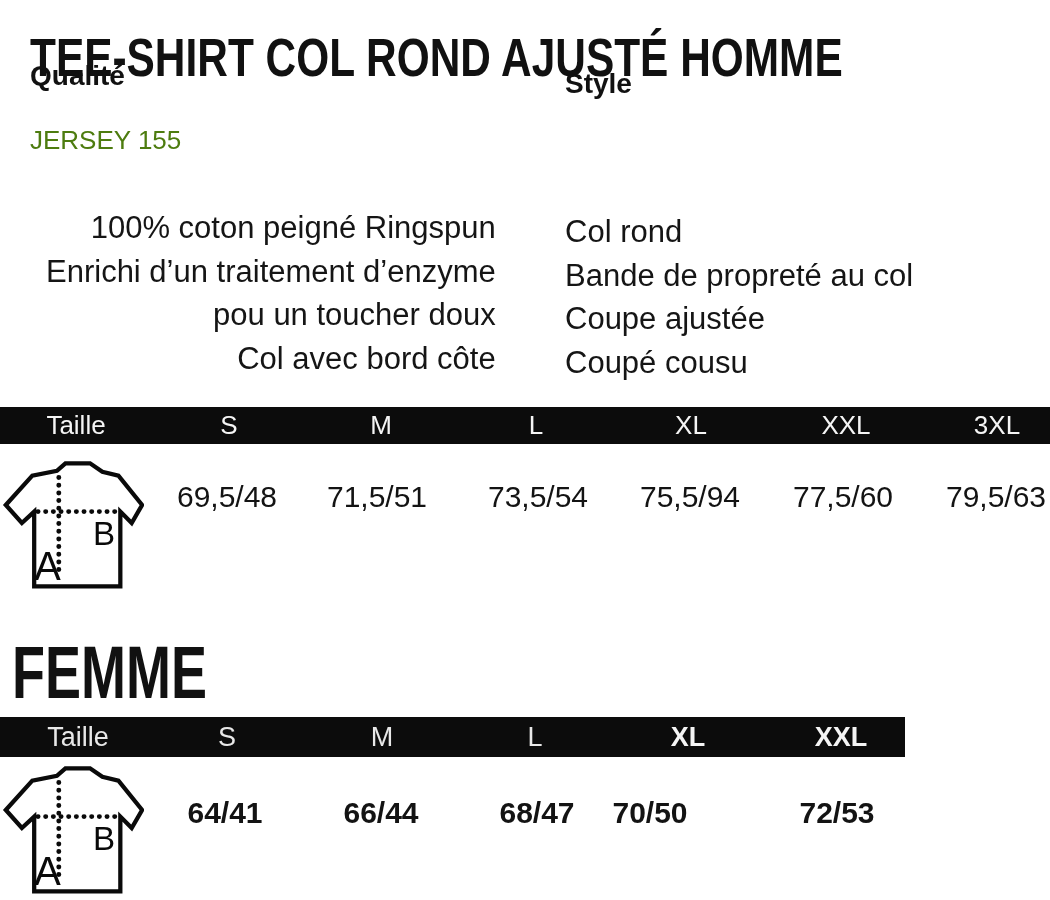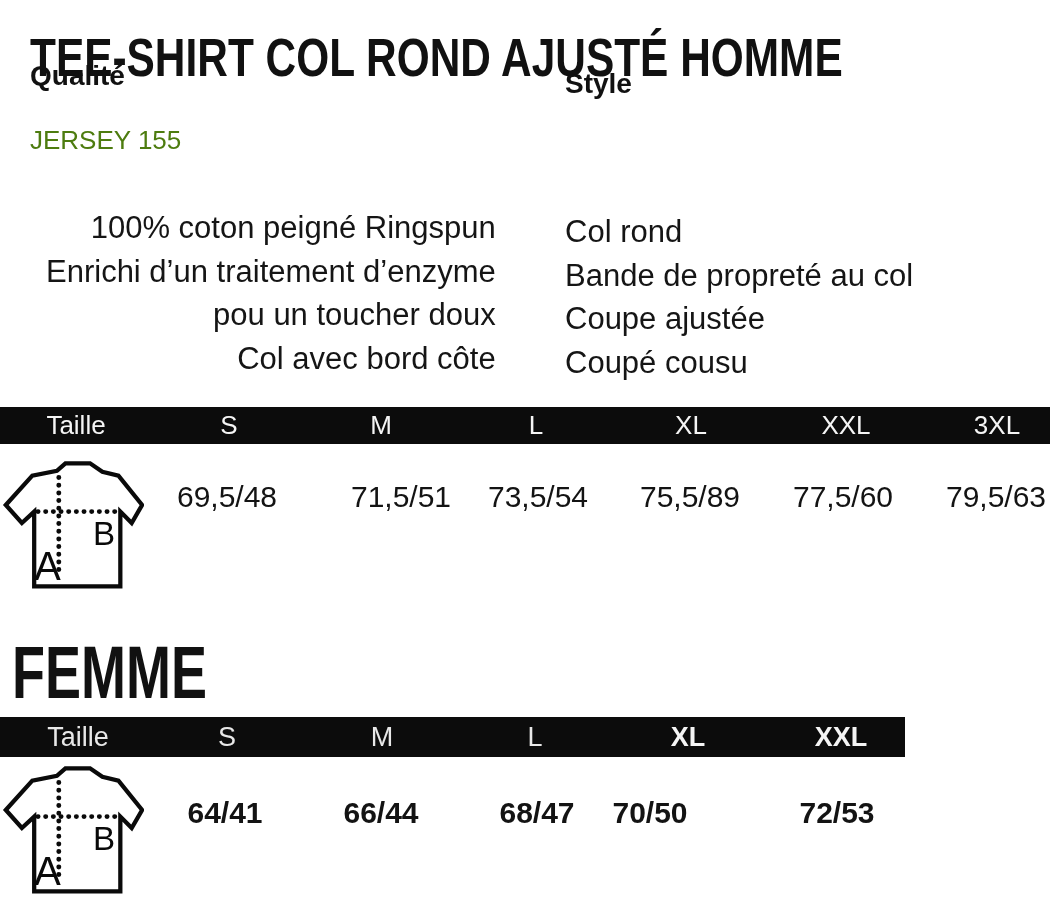--- a/index.html
+++ b/index.html
@@ -101,23 +101,23 @@
     <span class="bar-cell" style="left:229px">S</span>
     <span class="bar-cell" style="left:381px">M</span>
     <span class="bar-cell" style="left:536px">L</span>
     <span class="bar-cell" style="left:691px">XL</span>
     <span class="bar-cell" style="left:846px">XXL</span>
     <span class="bar-cell" style="left:997px">3XL</span>
   </div>
 
   <div class="vals-homme">
     <span class="val" style="left:227px">69,5/48</span>
-    <span class="val" style="left:401px">71,5/51</span>
+    <span class="val" style="left:377px">71,5/51</span>
     <span class="val" style="left:538px">73,5/54</span>
-    <span class="val" style="left:690px">75,5/89</span>
+    <span class="val" style="left:690px">75,5/94</span>
     <span class="val" style="left:843px">77,5/60</span>
     <span class="val" style="left:996px">79,5/63</span>
   </div>
 
   <div class="tee-icon tee-icon-homme">
     <svg width="142" height="142" viewBox="0 0 150 150">
       <path d="M 4,57 L 32,26 L 58,21 L 67,13 L 93,13 L 106,22 L 123,26 L 148,57 L 137,76 L 125,64 L 125,143 L 34,143 L 34,64 L 21,76 Z" fill="#ffffff" stroke="#0a0a0a" stroke-width="4.5" stroke-linejoin="miter"></path>
       <line x1="60" y1="28" x2="60" y2="132" stroke="#0a0a0a" stroke-width="5.2" stroke-dasharray="0.1 8" stroke-linecap="round"></line>
       <line x1="38" y1="64" x2="122" y2="64" stroke="#0a0a0a" stroke-width="5.2" stroke-dasharray="0.1 8" stroke-linecap="round"></line>
       <text class="tee-label" x="34" y="136" font-size="42">A</text>

